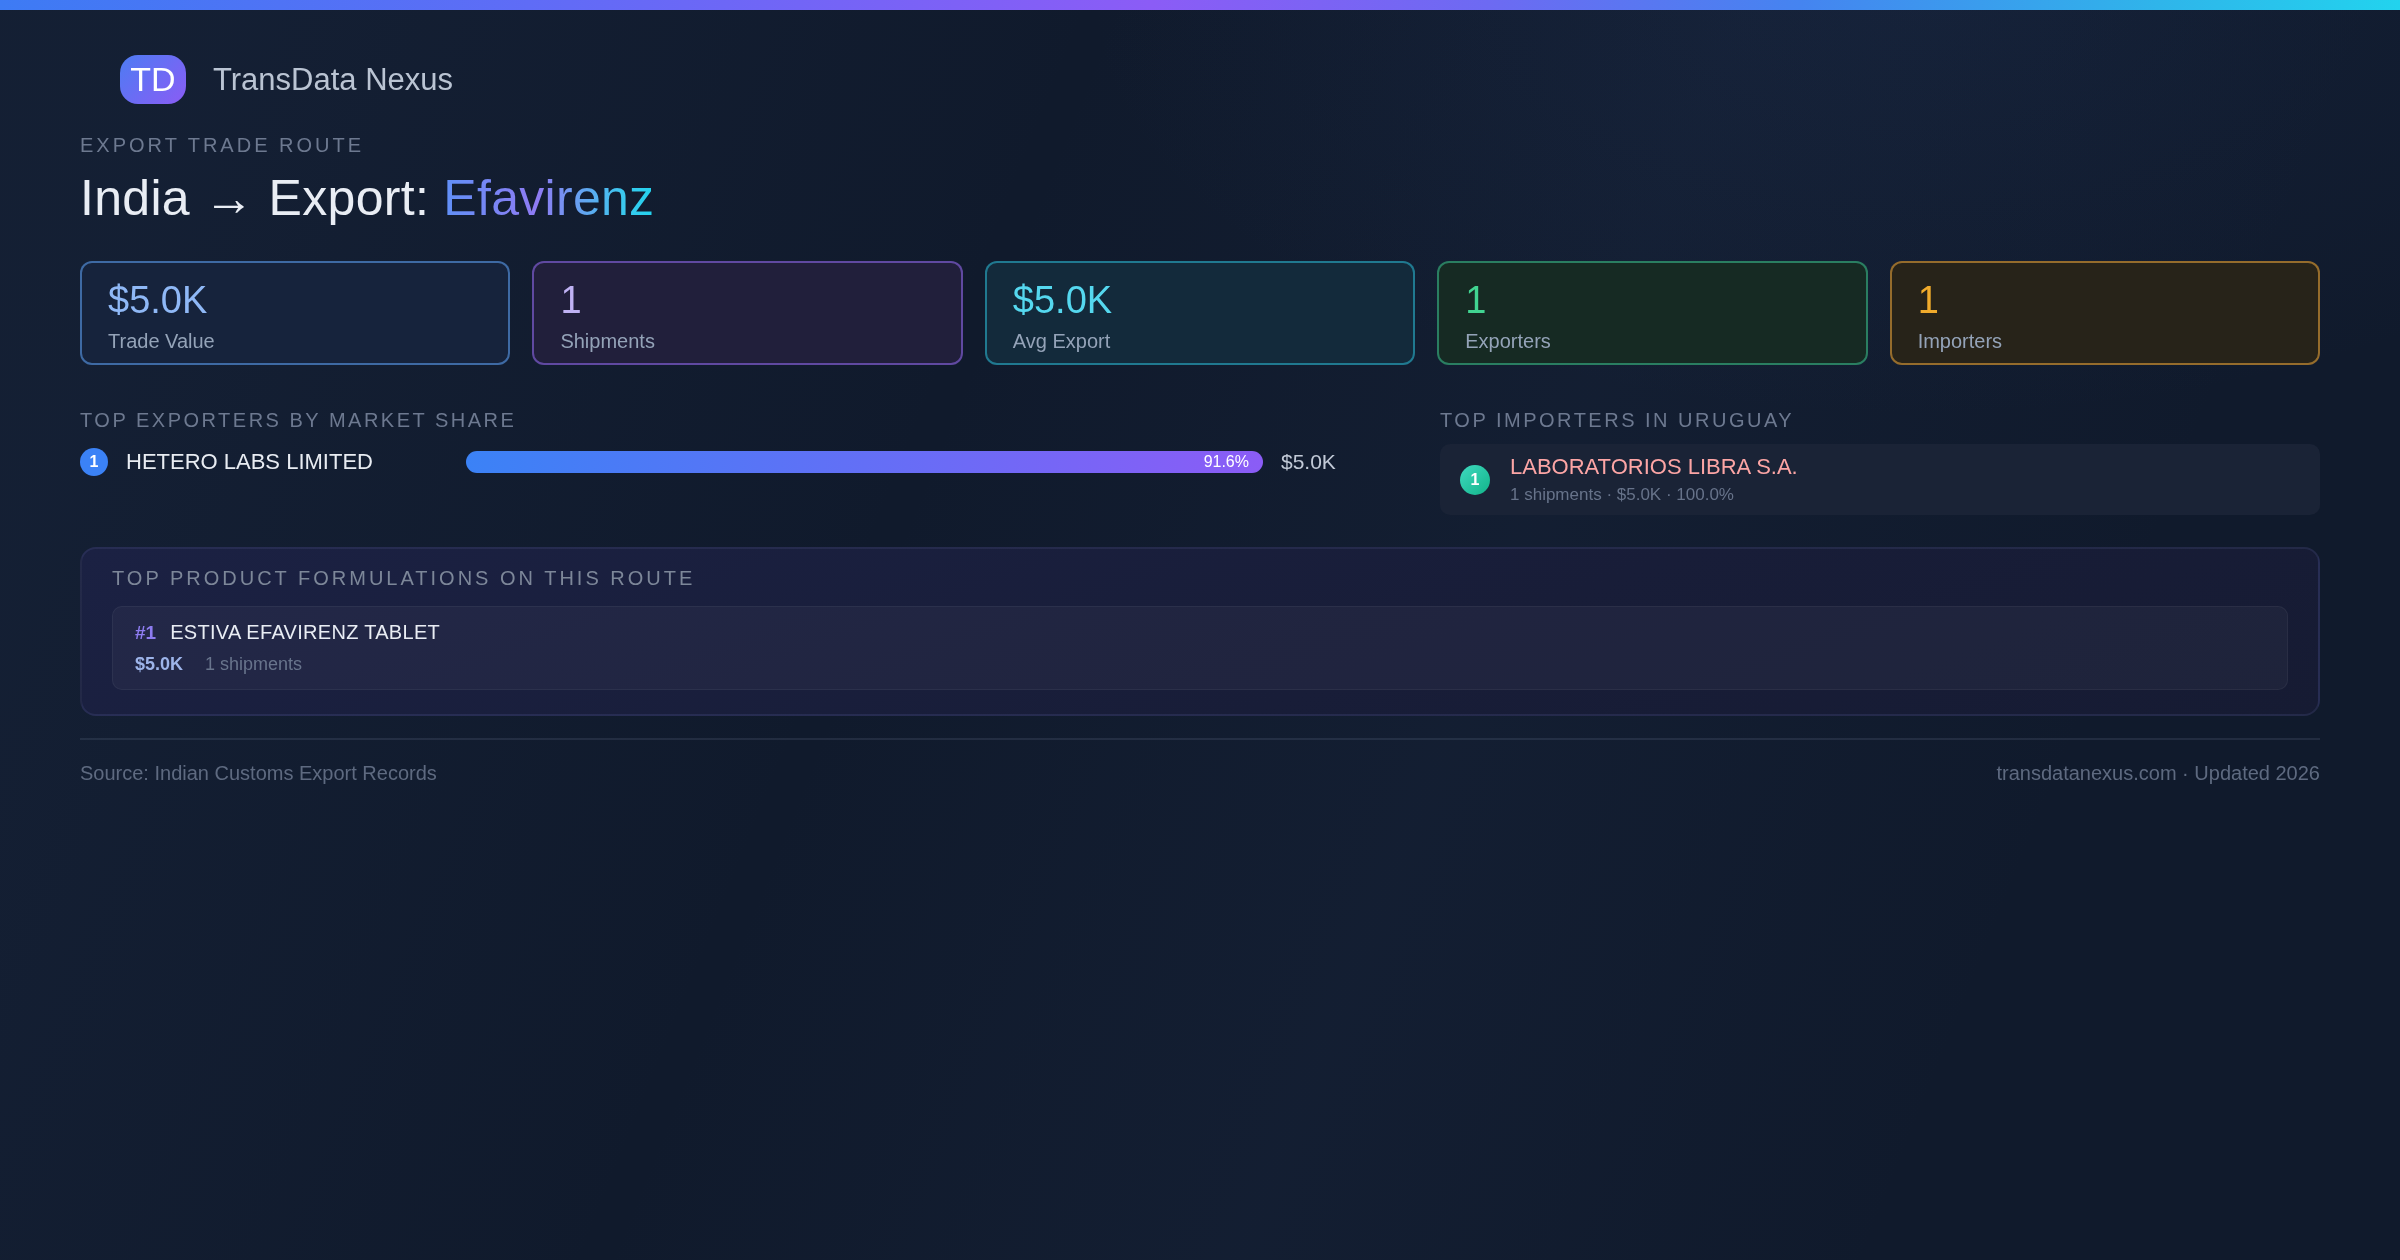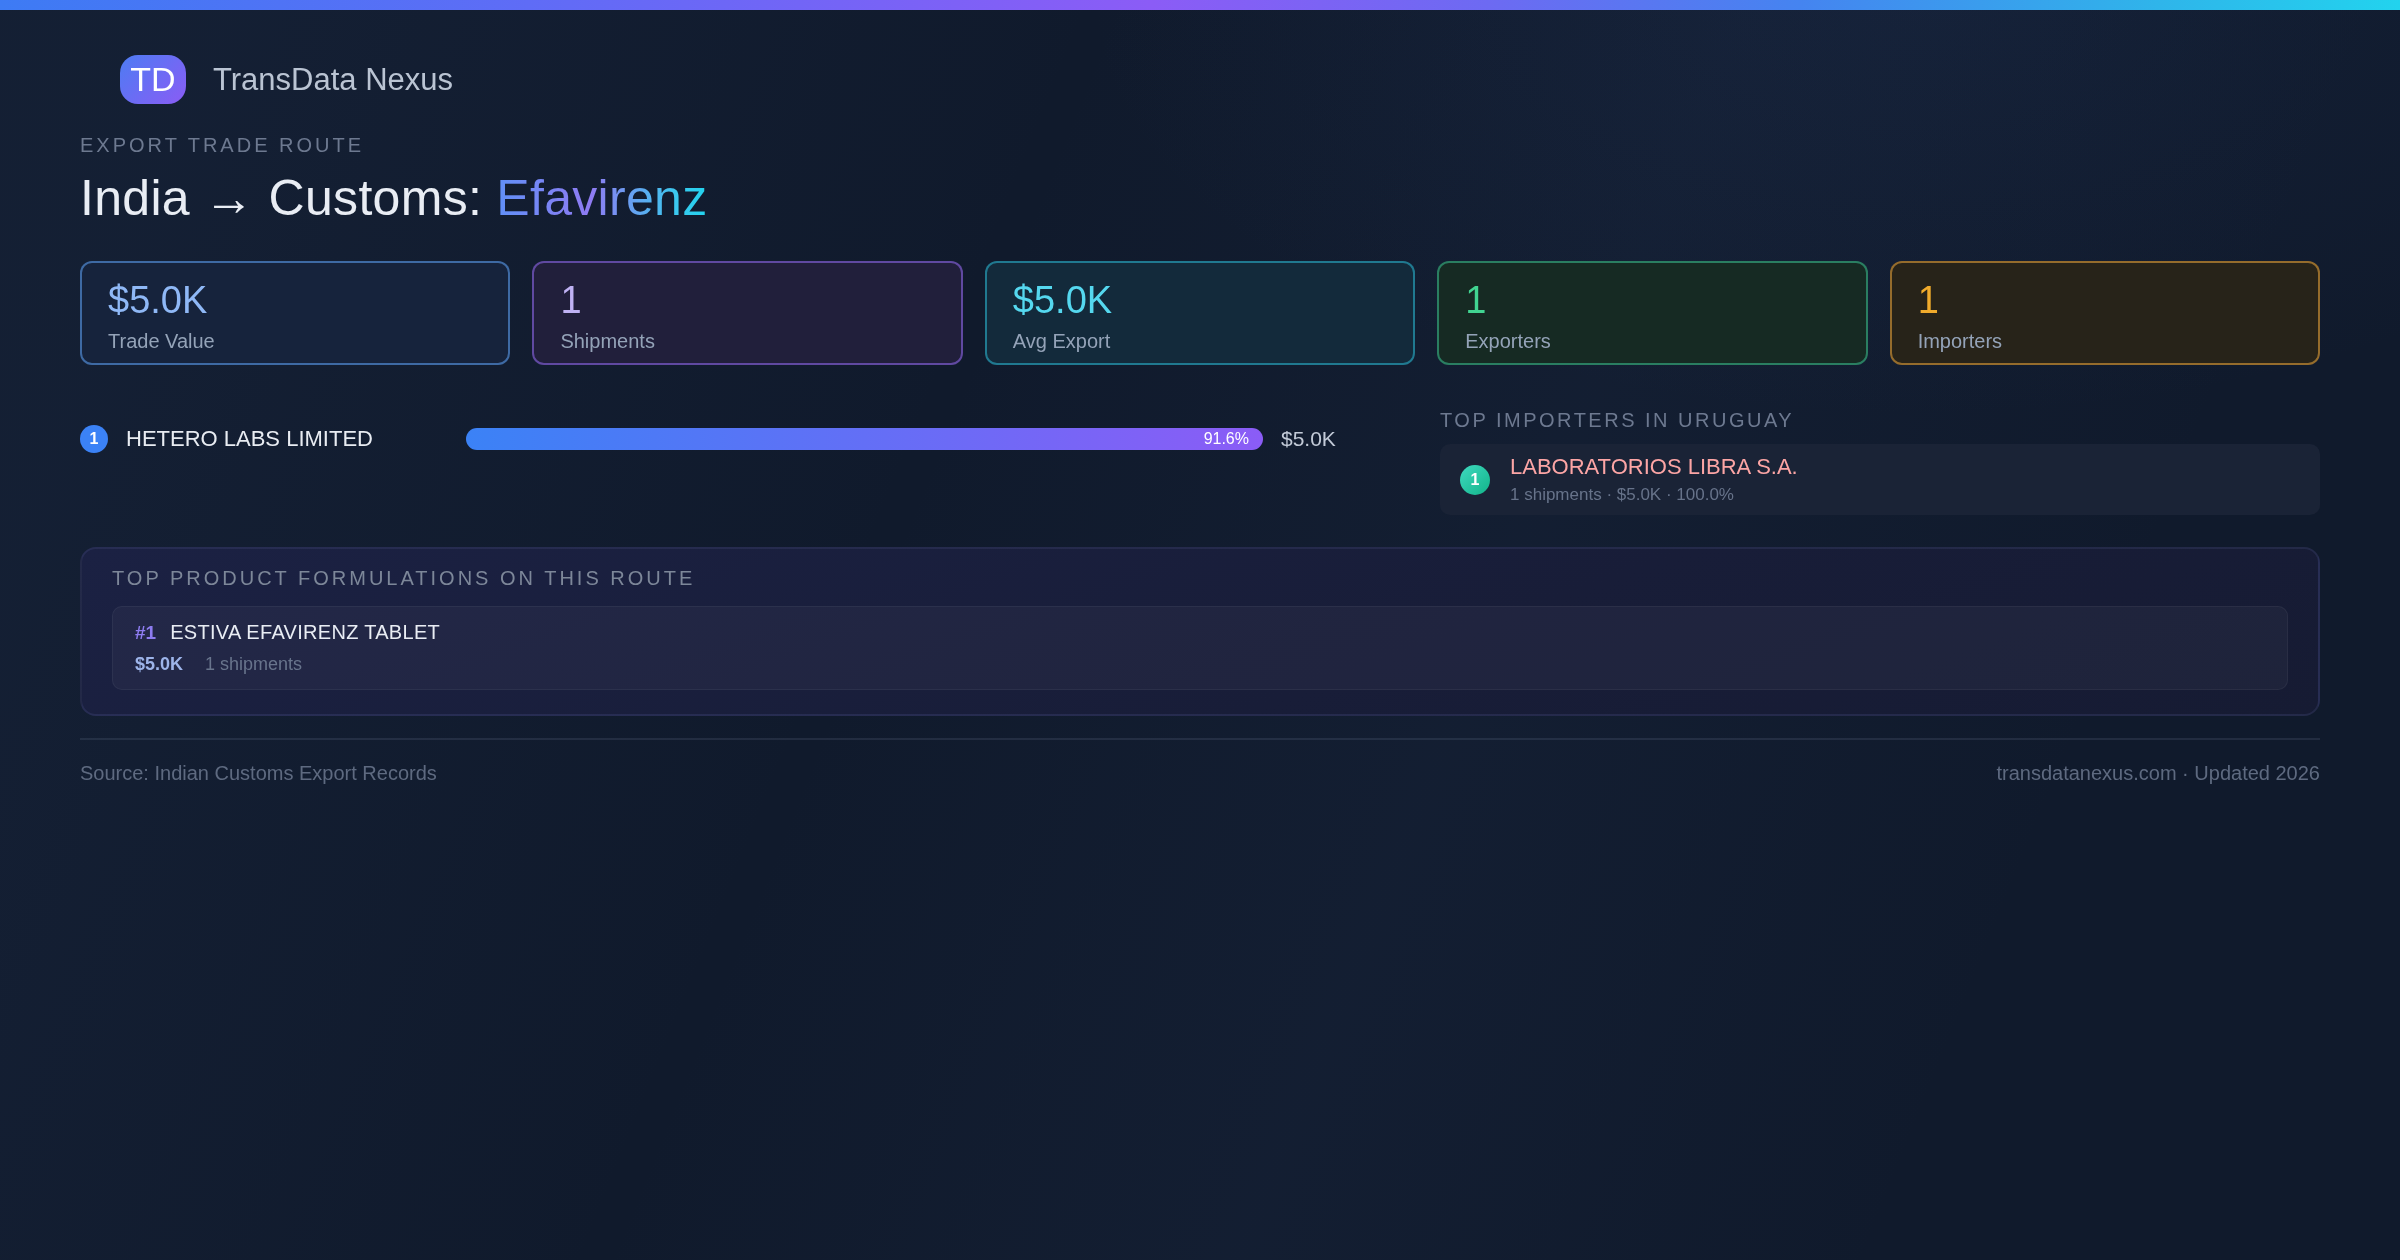--- a/index.html
+++ b/index.html
@@ -131,21 +131,21 @@
   <div class="header">
     <div class="header-left">
       <div class="logo">
         <span>TD</span>
       </div>
       <div class="brand">TransData Nexus</div>
     </div>
   </div>
 
   <div class="eyebrow">EXPORT TRADE ROUTE</div>
-  <h1 class="title"><span>India → Customs: </span><span class="product">Efavirenz</span></h1>
+  <h1 class="title"><span>India → Export: </span><span class="product">Efavirenz</span></h1>
 
   <div class="stats">
     <div class="stat stat-blue">
       <div class="value">$5.0K</div>
       <div class="label">Trade Value</div>
     </div>
     <div class="stat stat-purple">
       <div class="value">1</div>
       <div class="label">Shipments</div>
     </div>
@@ -159,20 +159,21 @@
     </div>
     <div class="stat stat-amber">
       <div class="value">1</div>
       <div class="label">Importers</div>
     </div>
   </div>
 
   <div class="columns">
 
     <div class="col-left">
+      <div class="sec-heading">TOP EXPORTERS BY MARKET SHARE</div>
       <div class="exp-row">
         <div class="rank-badge">1</div>
         <div class="exp-name">HETERO LABS LIMITED</div>
         <div class="bar-wrap">
           <div class="bar-fill" style="width:100%">
             <span>91.6%</span>
           </div>
         </div>
         <div class="exp-value">$5.0K</div>
       </div>

